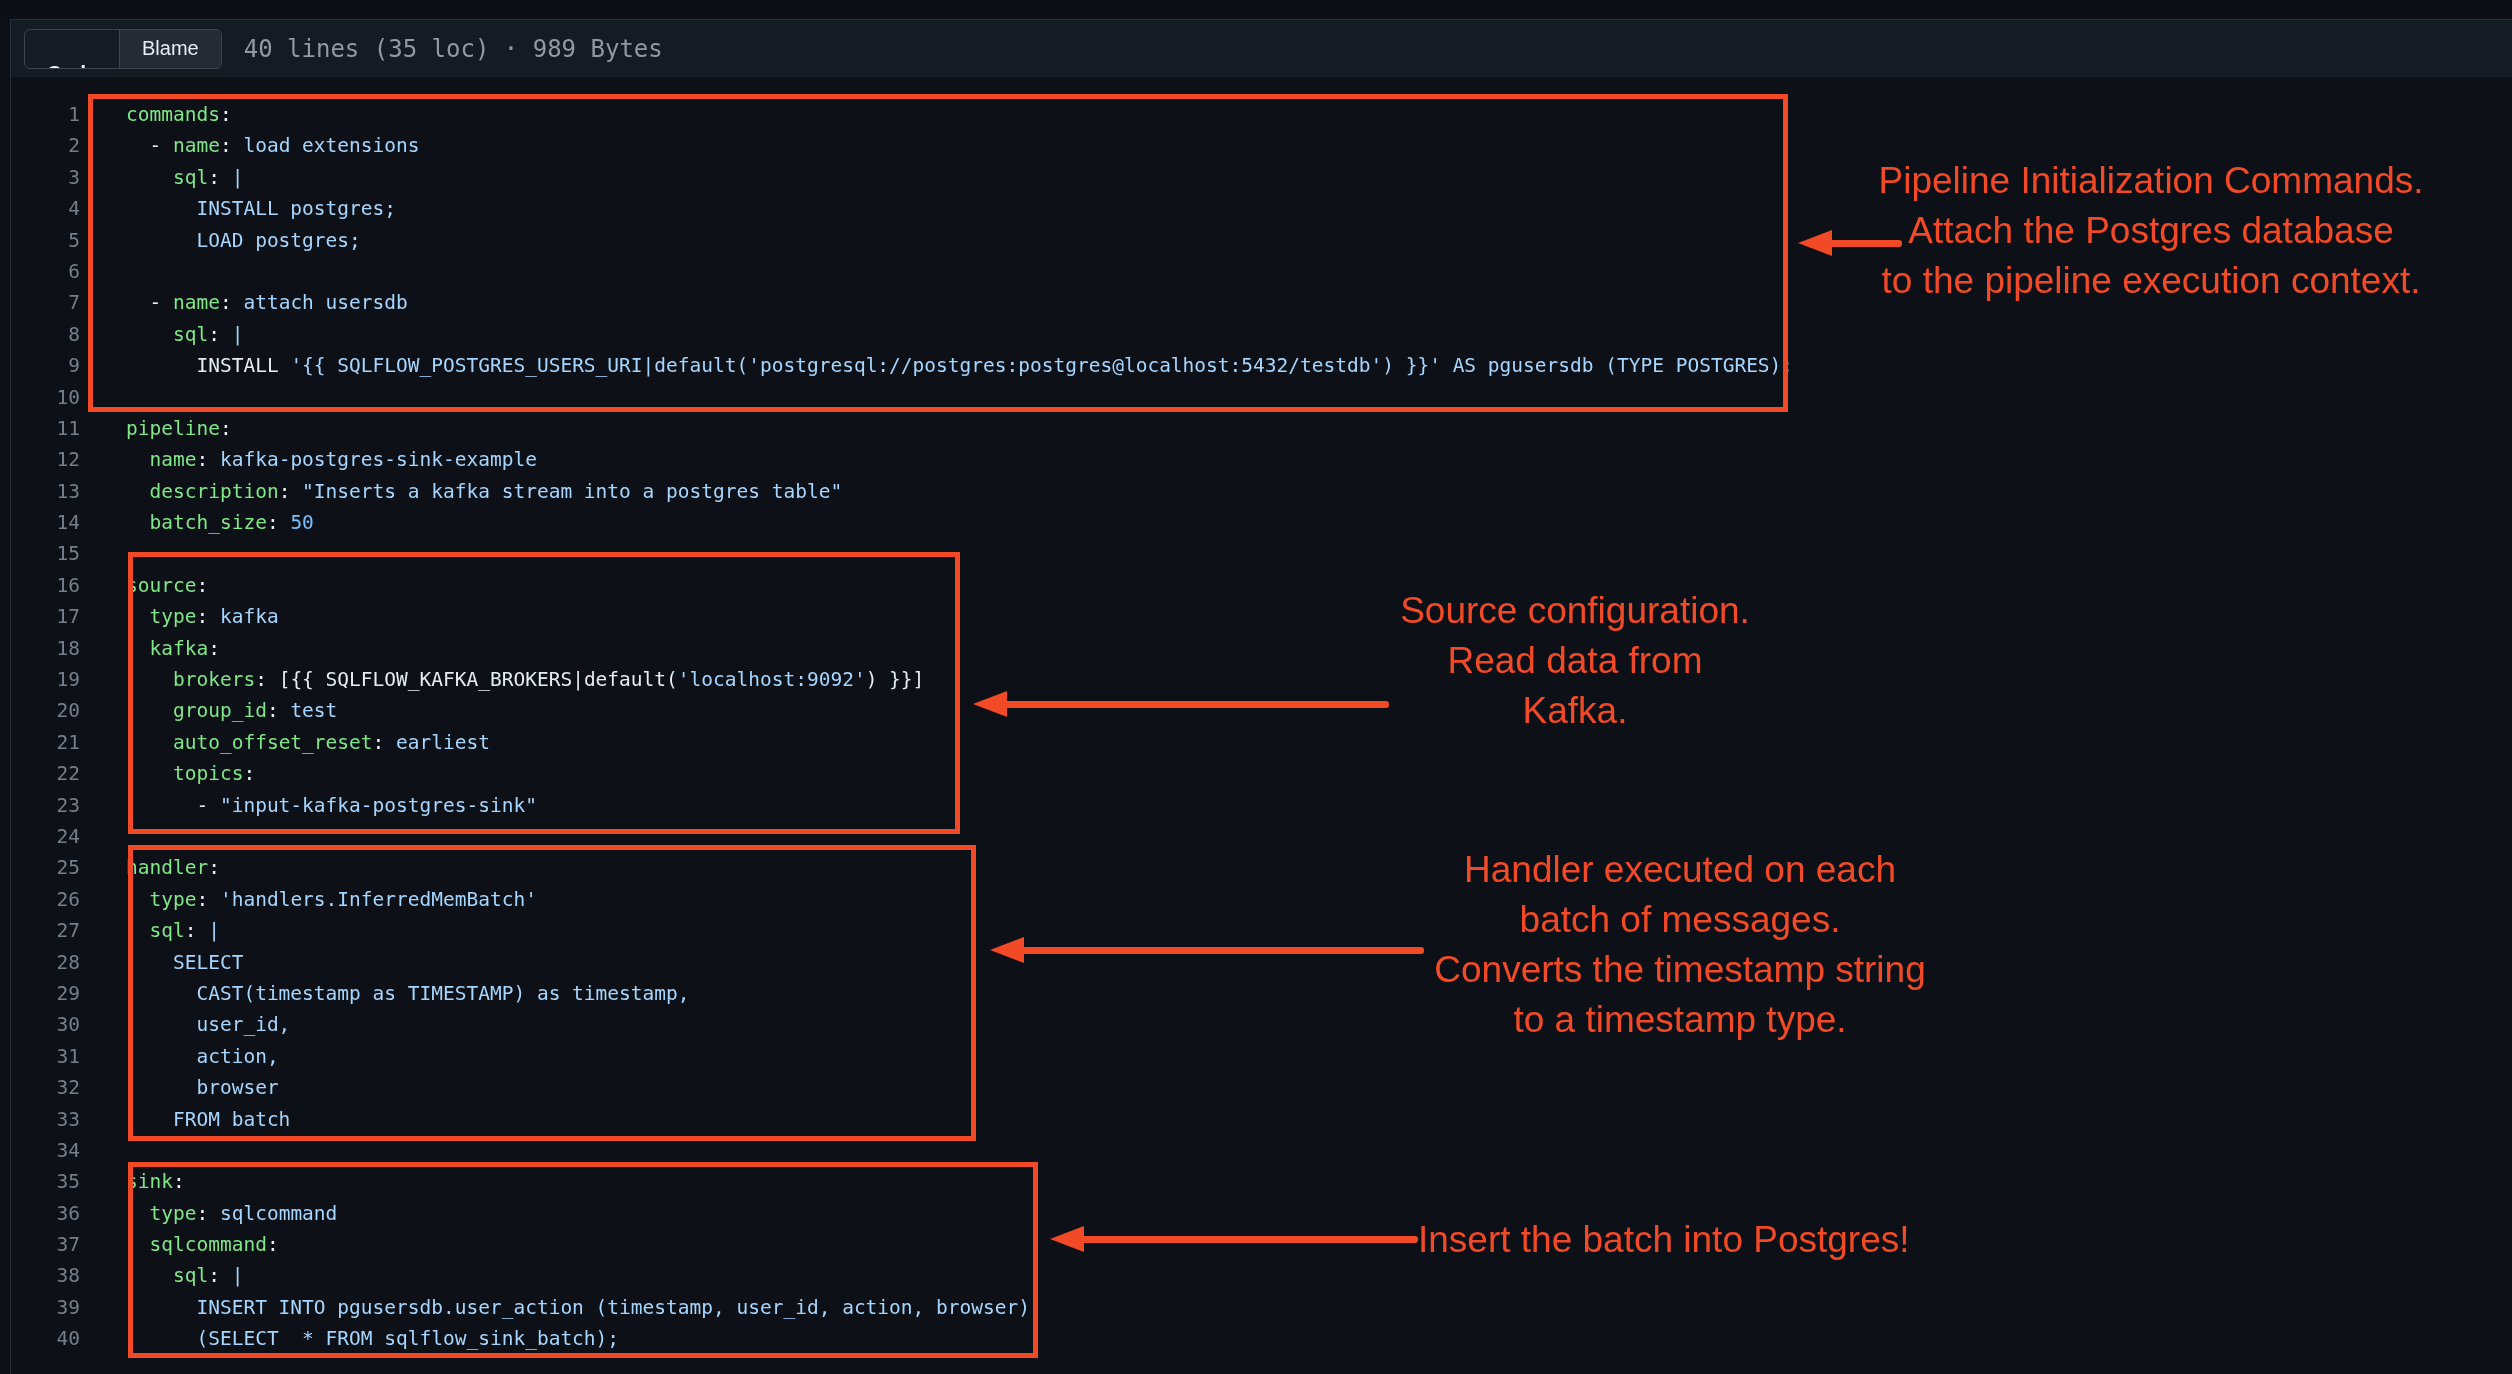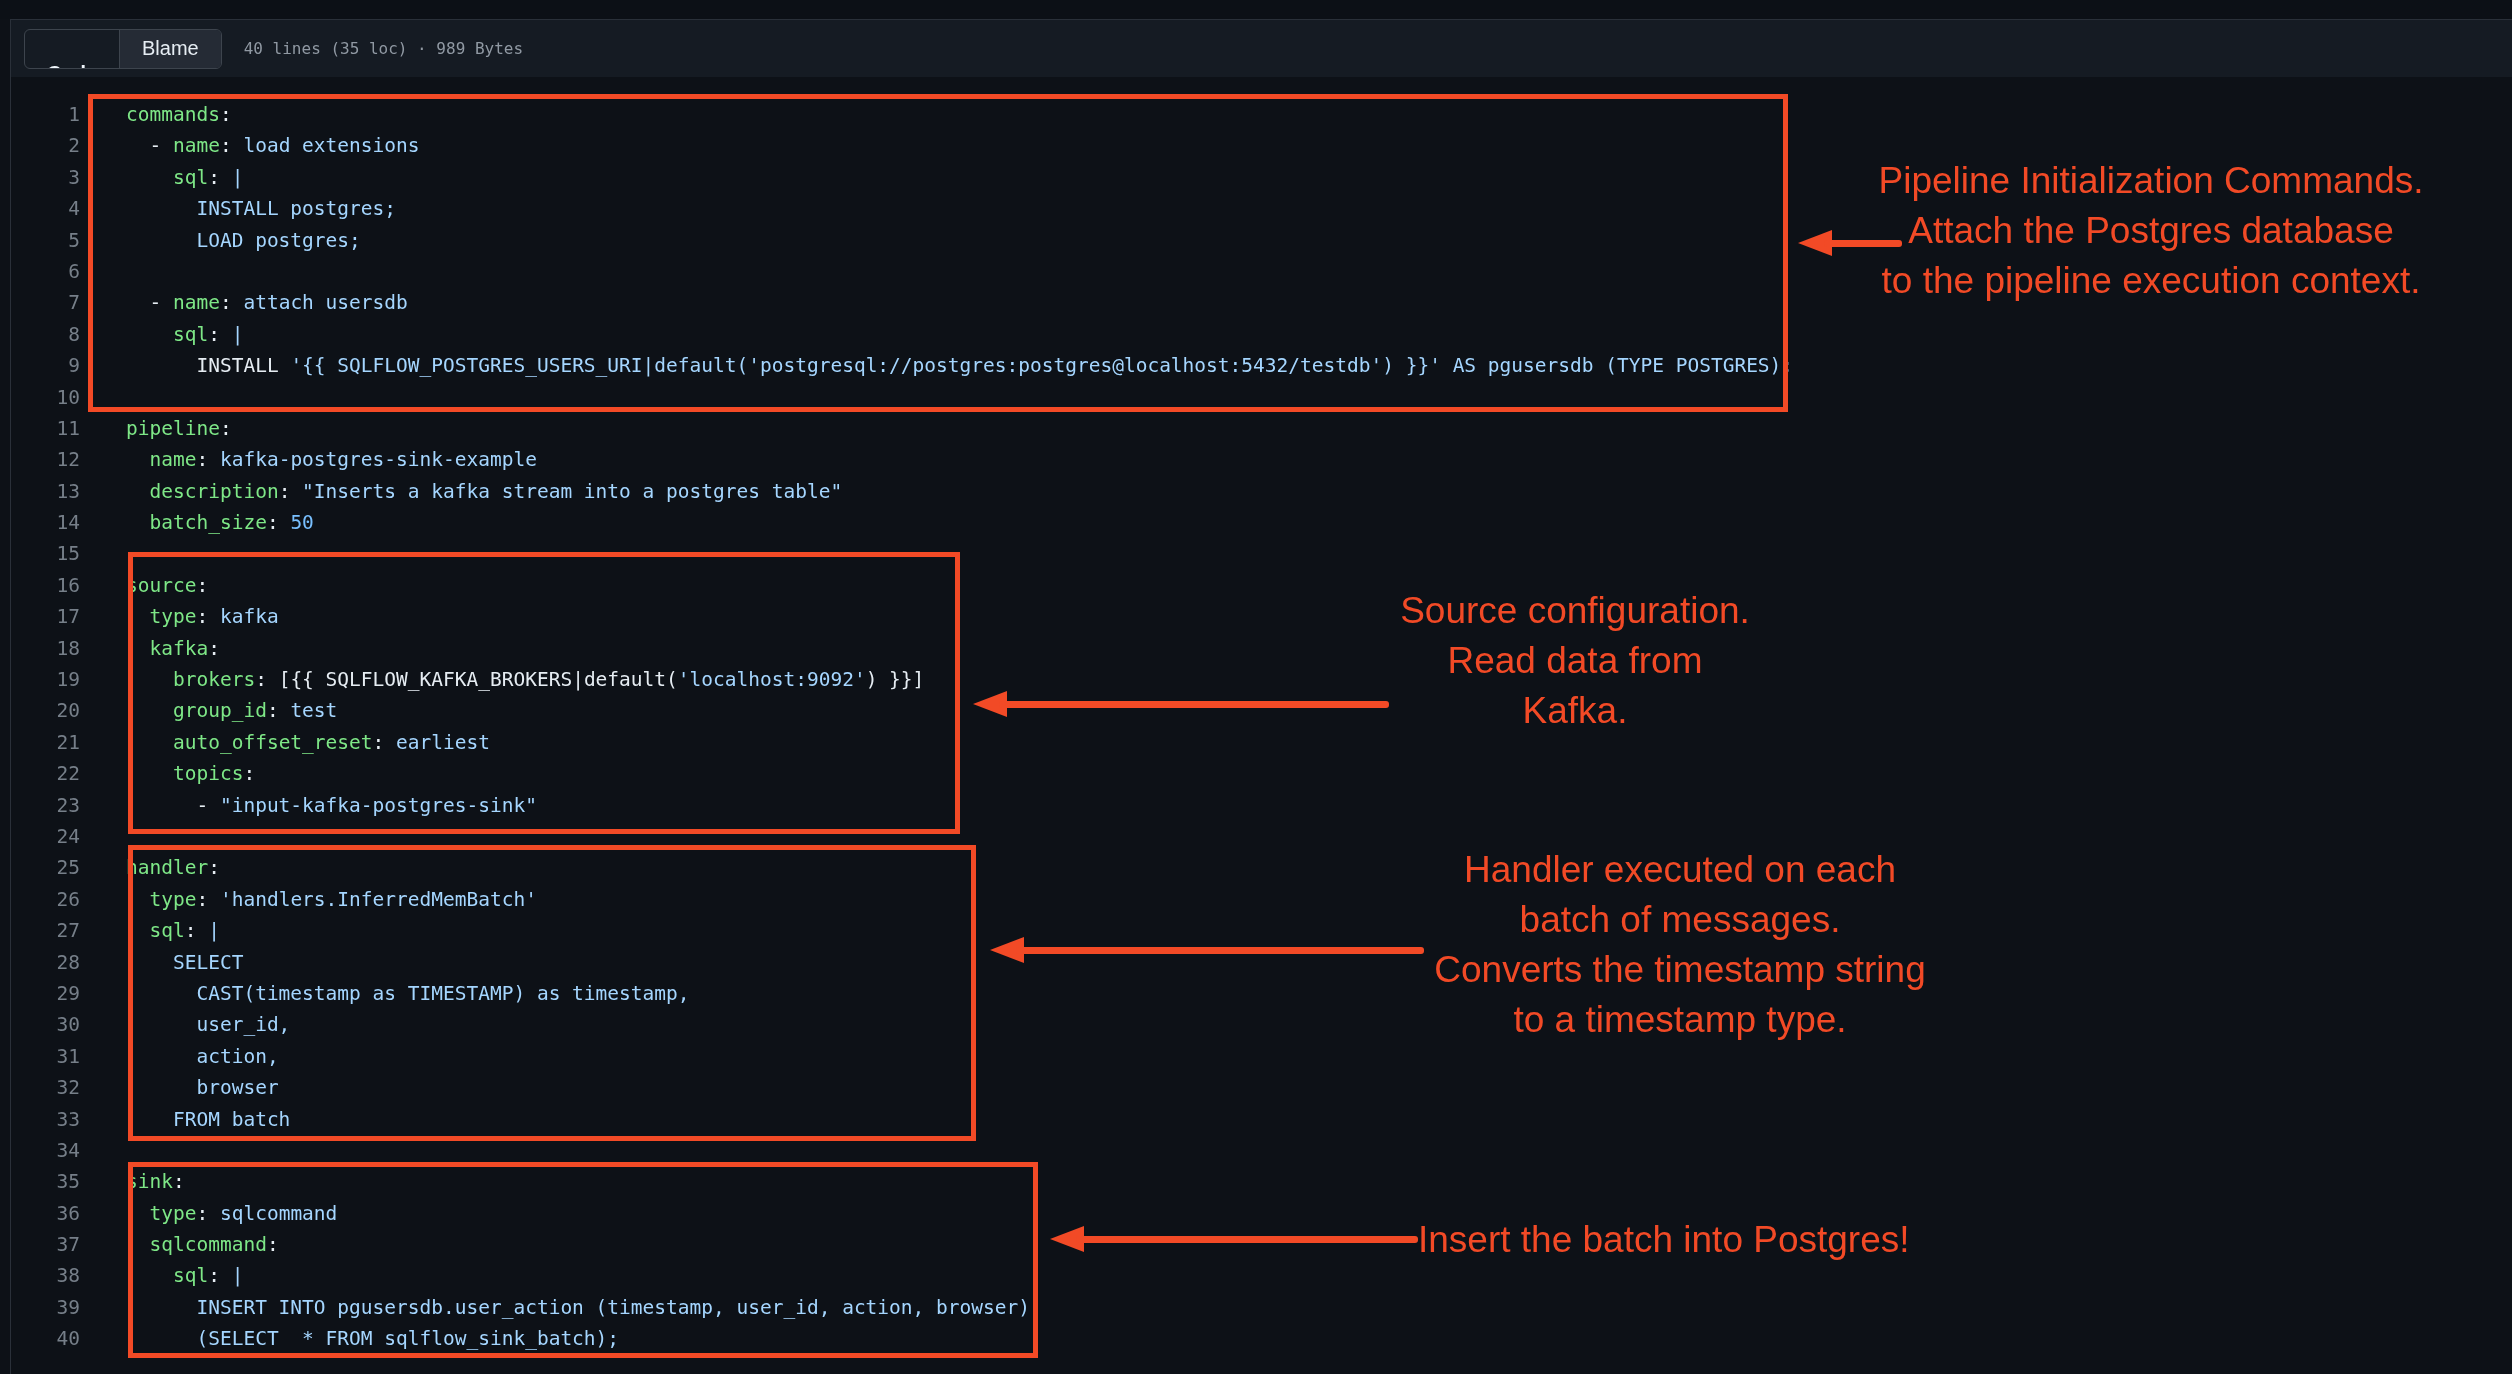--- a/index.html
+++ b/index.html
@@ -8,21 +8,21 @@
   
   .top-strip{position:absolute;left:0;top:0;width:2512px;height:19px;background:#0c1016;}
   .file-container{position:absolute;left:10px;top:19px;right:0;bottom:0;
     border-left:1px solid #2a3039;border-top:1px solid #2a3039;background:#0d1117;}
   .toolbar{position:relative;height:57px;background:#151b23;display:flex;align-items:center;}
   .seg-control{display:flex;margin-left:13px;border:1px solid #3d444d;border-radius:6px;overflow:hidden;height:38px;}
   .seg{display:flex;align-items:center;justify-content:center;padding:0 22px;font-size:20px;
     font-family:"Liberation Sans",sans-serif;cursor:pointer;}
   .seg-code{background:#c2410c;color:#f0f6fc;font-weight:700;margin-top:44px;}
   .seg-blame{background:#252b35;color:#e6edf3;font-weight:400;border-left:1px solid #3d444d;}
-  .file-meta{margin-left:22px;color:#9099a3;font-size:16px;font-family:"DejaVu Sans Mono",monospace;}
+  .file-meta{margin-left:22px;color:#9099a3;font-size:24px;font-family:"DejaVu Sans Mono",monospace;}
 
   
   .code-area{position:absolute;left:0;top:57px;right:0;bottom:0;padding-top:22px;
     font-family:"DejaVu Sans Mono",monospace;font-size:19.5px;}
   .line{display:flex;height:31.4px;line-height:31.4px;white-space:pre;}
   .ln{width:69px;flex:0 0 69px;text-align:right;color:#767f89;cursor:pointer;}
   .lc{padding-left:46px;}
   .tok-k{color:#7ee787;}
   .tok-p{color:#e6edf3;}
   .tok-s{color:#a5d6ff;}

